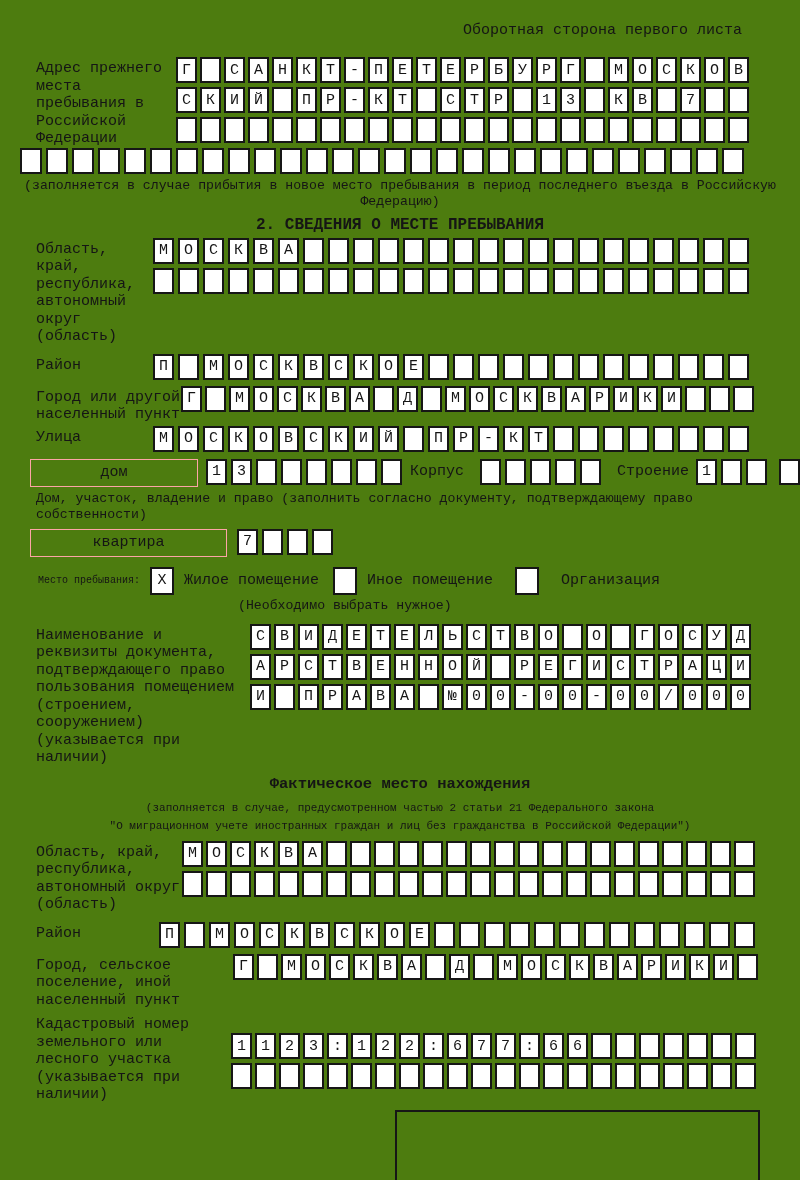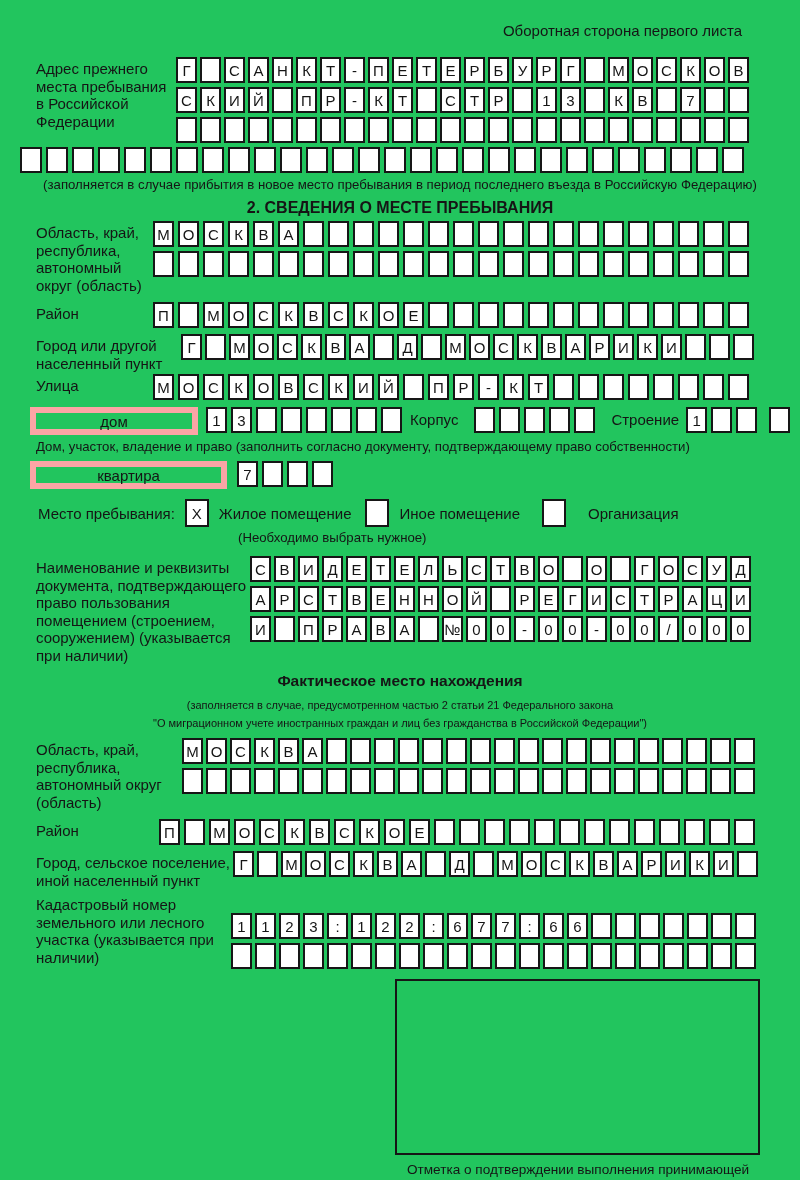--- a/index.html
+++ b/index.html
@@ -1,20 +1,20 @@
 <!DOCTYPE html>
 <html><head>
 <meta charset="utf-8">
 <style>
   * { margin:0; padding:0; box-sizing:border-box; }
   body { background:#fff; }
   .page {
     position:relative; width:800px; height:1180px; margin:0 auto;
-    background:#22c55e; color:#151515; overflow:hidden;
-    font-family:Liberation Sans, sans-serif;
+    background:#4d7c0f; color:#151515; overflow:hidden;
+    font-family:Liberation Mono, monospace;
   }
   .hdr { padding-top:22px; padding-right:58px; text-align:right; font-size:15px; }
   .label { font-size:15px; line-height:17.5px; flex:none; padding-top:3px; }
   .field { display:flex; margin-left:36px; }
   .rows { flex:none; }
   .cellrow { display:flex; margin-bottom:4px; }
   .cell {
     flex:none; width:21px; height:26px; margin-right:3px;
     border:2px solid #161616; background:#fff;
     display:flex; align-items:center; justify-content:center;
@@ -30,31 +30,31 @@
   .f-addr .label { width:140px; }
   .row-full { margin-left:20px; }
   
   .sec-title { margin-top:6px; font-size:16px; }
   .f-oblast .label { width:117px; }
   .f-raion .label { width:117px; }
   .f-gorod .label { width:145px; }
   .f-ulitsa .label { width:117px; }
   .inline-row { display:flex; align-items:flex-start; margin-left:30px; margin-top:3px; }
   .widebox {
-    flex:none; border:6px solid #fca5a5; height:28px;
+    flex:none; border:1px solid #fca5a5; height:28px;
     display:flex; align-items:center; justify-content:center; font-size:15px;
   }
   .box-dom { width:168px; margin-right:8px; }
   .box-kvartira { width:197px; margin-right:10px; }
   .ilabel { font-size:15px; padding-top:4px; flex:none; }
   .gap-cell { margin-left:8px; }
   .subnote { margin-left:36px; margin-top:2px; margin-bottom:6px; }
   
   .mesto { display:flex; align-items:center; margin-left:38px; margin-top:8px; }
-  .mesto .mlabel { font-size:15px; flex:none; }
+  .mesto .mlabel { font-size:10px; flex:none; }
   .checkbox { width:24px; height:28px; margin:0 0 0 10px; }
   .optlabel { font-size:15px; margin-left:10px; flex:none; }
   .choose-note { margin-left:238px; margin-top:3px; }
   
   .f-doc { margin-top:10px; }
   .f-doc .label { width:214px; }
   
   .fact-title { margin-top:8px; font-size:15.5px; }
   .fact-note { margin-top:6px; font-size:11px; line-height:18px; }
   .f-foblast .label { width:146px; }

